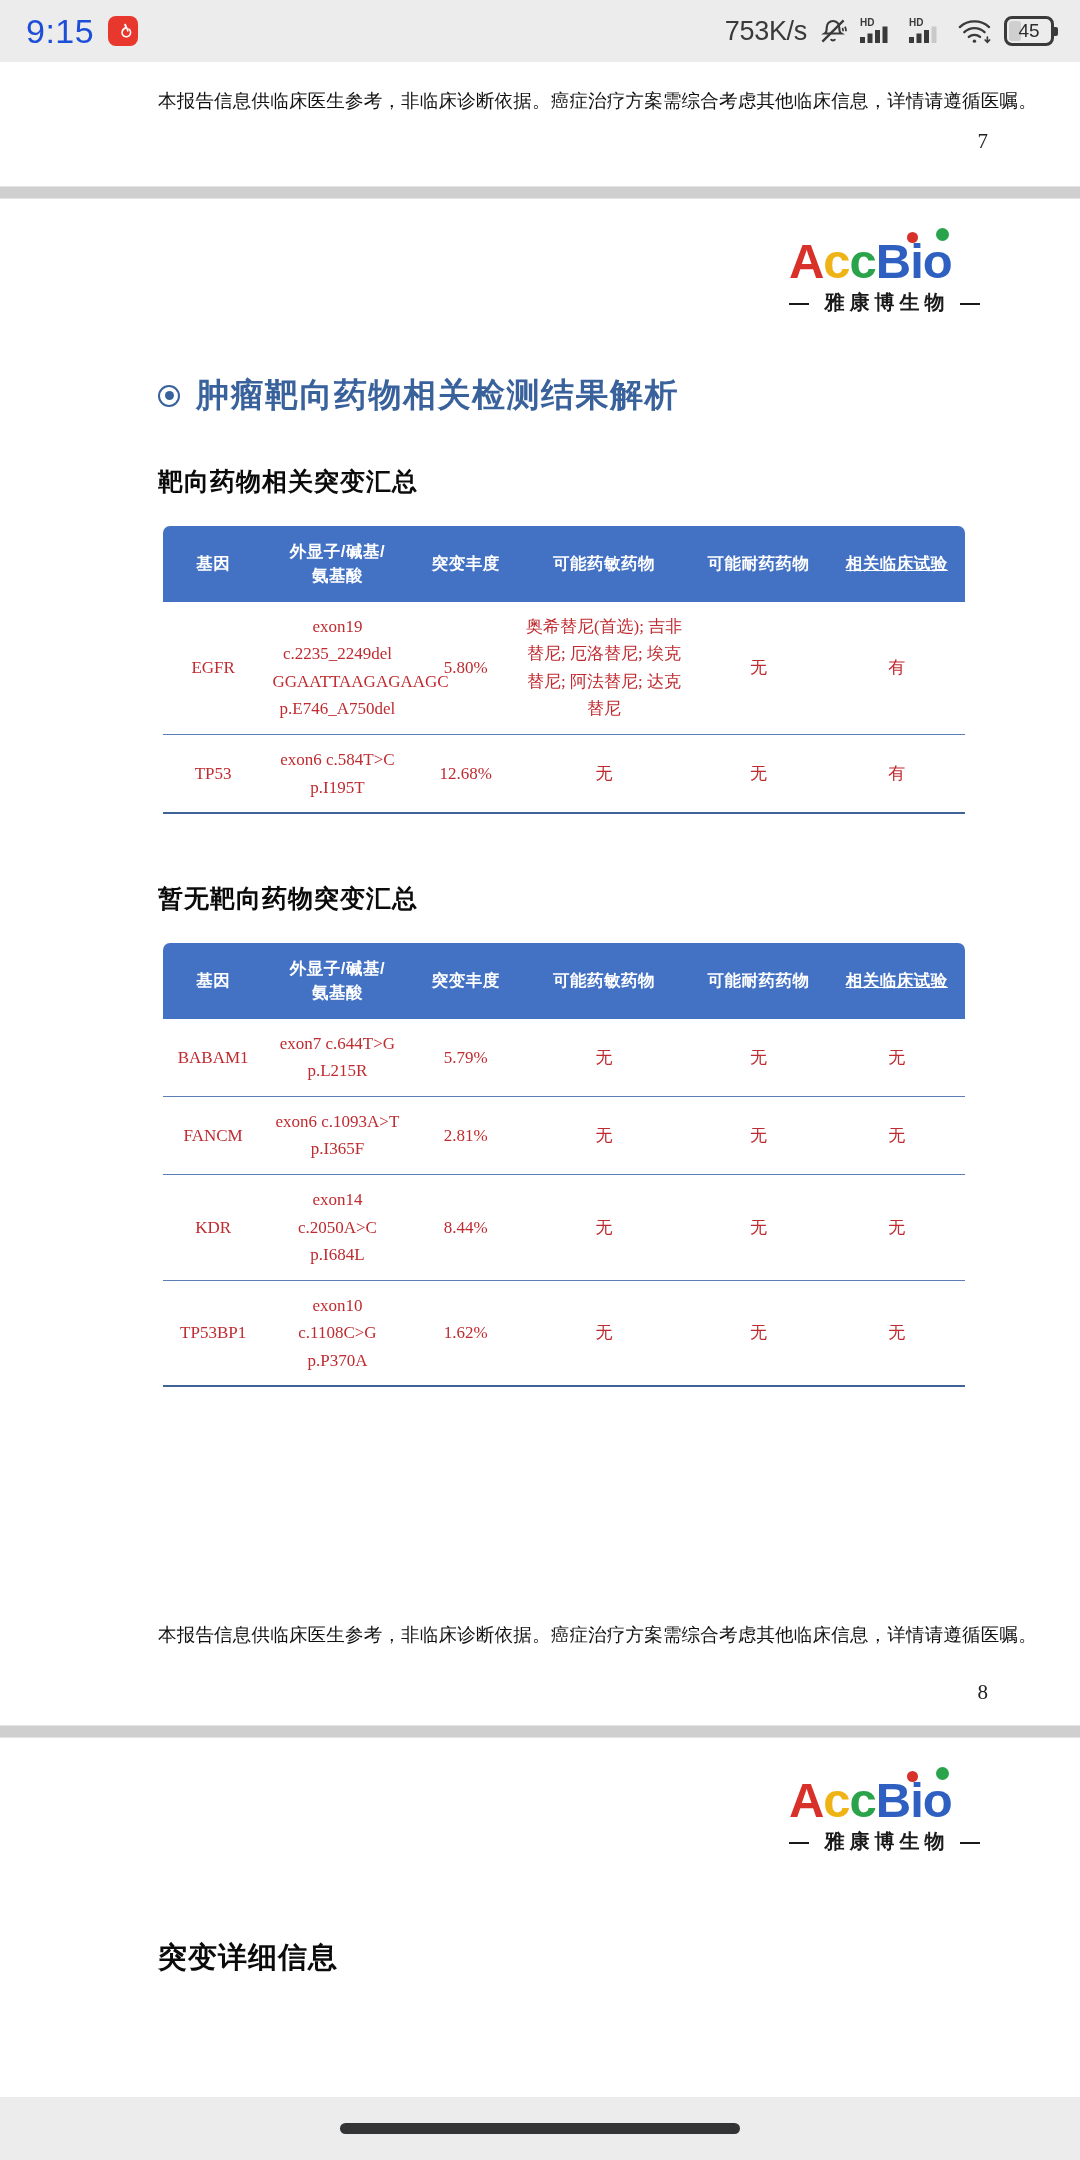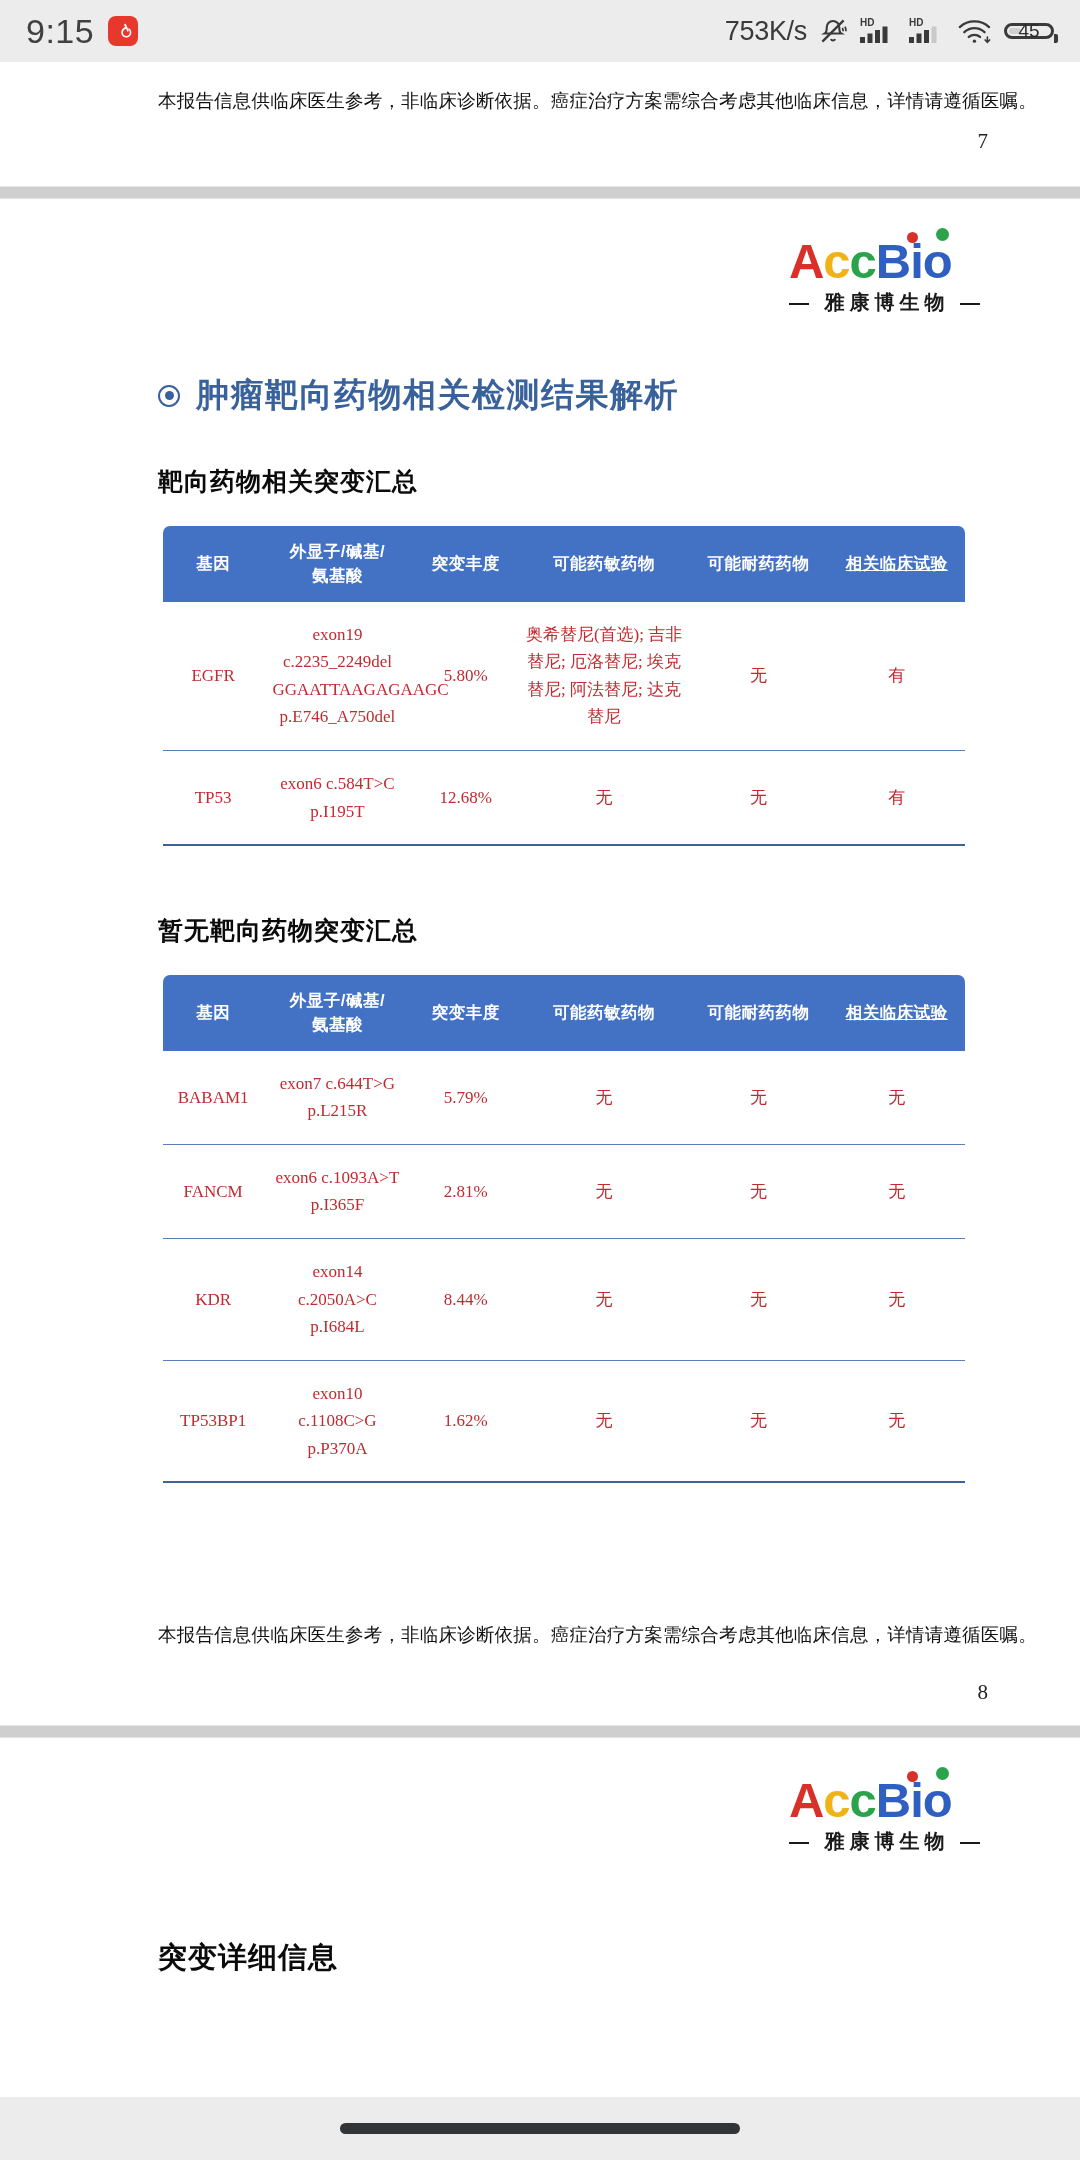--- a/index.html
+++ b/index.html
@@ -10,30 +10,30 @@
     overflow:hidden;
   }
 
   
   .statusbar{
     position:absolute; top:0; left:0; width:1080px; height:62px;
     background:#ececec; display:flex; align-items:center;
     padding:0 26px 0 26px;
   }
   .sb-left{ display:flex; align-items:center; gap:14px; }
-  .sb-clock{ font-size:34px; color:#404040; font-weight:400; letter-spacing:.5px;text-align:center;}
+  .sb-clock{ font-size:34px; color:#1d4ed8; font-weight:400; letter-spacing:.5px;text-align:center;}
   .netease{
     width:30px;height:30px;border-radius:8px;background:#e8372c;
     display:flex;align-items:center;justify-content:center;
   }
   .sb-right{ margin-left:auto; display:flex; align-items:center; gap:11px;text-align:center; }
   .sb-speed{ font-size:27px; color:#3a3a3a; letter-spacing:-.3px; }
   .sb-icon{ display:flex; align-items:flex-end; }
   .batt{
-    width:50px;height:16px;border:3px solid #3a3a3a;border-radius:8px;
+    width:50px;height:30px;border:3px solid #3a3a3a;border-radius:8px;
     position:relative;display:flex;align-items:center;justify-content:center;
   }
   .batt:after{
     content:"";position:absolute;right:-7px;top:8px;width:4px;height:9px;
     background:#3a3a3a;border-radius:0 2px 2px 0;
   }
   .batt-fill{ position:absolute;left:2px;top:2px;bottom:2px;width:12px;background:#cfcfcf;border-radius:3px;}
   .batt-num{ font-size:19px;color:#2d2d2d;position:relative;z-index:2;font-weight:500;}
 
   
@@ -103,21 +103,21 @@
   thead tr th:last-child{ border-top-right-radius:7px; }
   tbody td{
     color:#bf2b30; font-size:17px; text-align:center; vertical-align:middle;
     padding:11px 3px; line-height:1.62;
     font-family:"Liberation Serif","DejaVu Serif",serif;
     border-bottom:1.6px solid #5b7fb4;
   }
   tbody tr:last-child td{ border-bottom:2.2px solid #3f6396; }
   .c-gene{width:12.5%;} .c-exon{width:18.5%;} .c-freq{width:13.5%;margin-top:35px;}
   .c-sens{width:21%;} .c-res{width:17.5%;} .c-trial{width:17%;text-decoration:underline;}
-  .cellwrap{ display:block; max-width:130px; margin:8px auto; }
+  .cellwrap{ display:block; max-width:130px; margin:0 auto; }
   .cellwrap-w{ display:block; max-width:160px; margin:0 auto; }
 
   .detail-title{
     padding-left:158px; font-size:29px; font-weight:700; color:#0b0b0b;
     letter-spacing:1px;
   }
   .gene-italic{
     padding-left:158px; font-size:24px; color:#4471b8; font-style:italic;
     font-weight:700; font-family:"Liberation Serif","DejaVu Serif",serif;
   }

